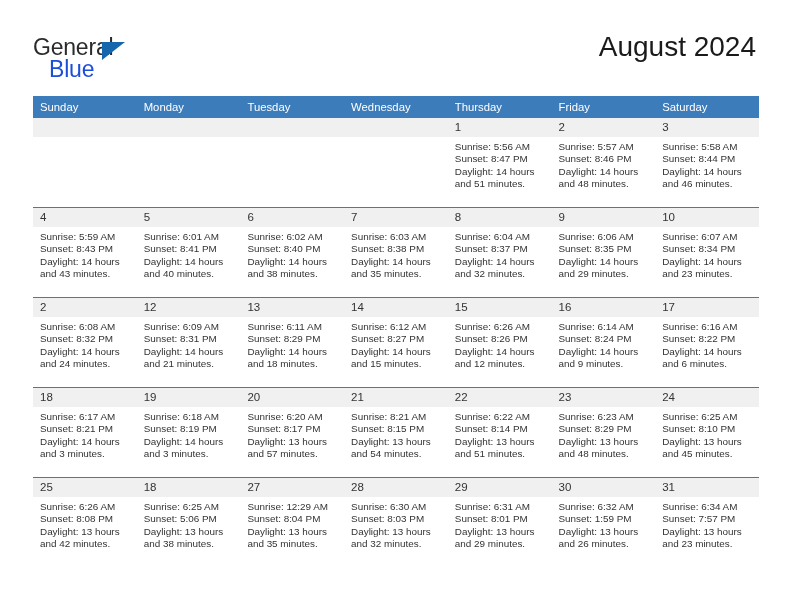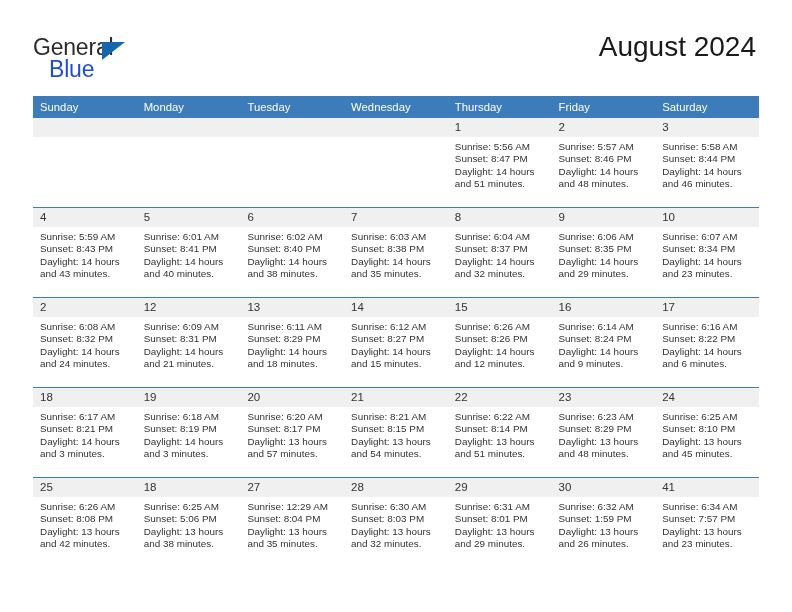--- a/index.html
+++ b/index.html
@@ -546,21 +546,21 @@
                 <div class="cell-body">
                   <div>Sunrise: 6:32 AM</div>
                   <div>Sunset: 1:59 PM</div>
                   <div>Daylight: 13 hours</div>
                   <div>and 26 minutes.</div>
                 </div>
               </div>
             </td>
             <td>
               <div class="cell">
-                <div class="daynum-band">41</div>
+                <div class="daynum-band">31</div>
                 <div class="cell-body">
                   <div>Sunrise: 6:34 AM</div>
                   <div>Sunset: 7:57 PM</div>
                   <div>Daylight: 13 hours</div>
                   <div>and 23 minutes.</div>
                 </div>
               </div>
             </td>
           </tr>
         </tbody>

